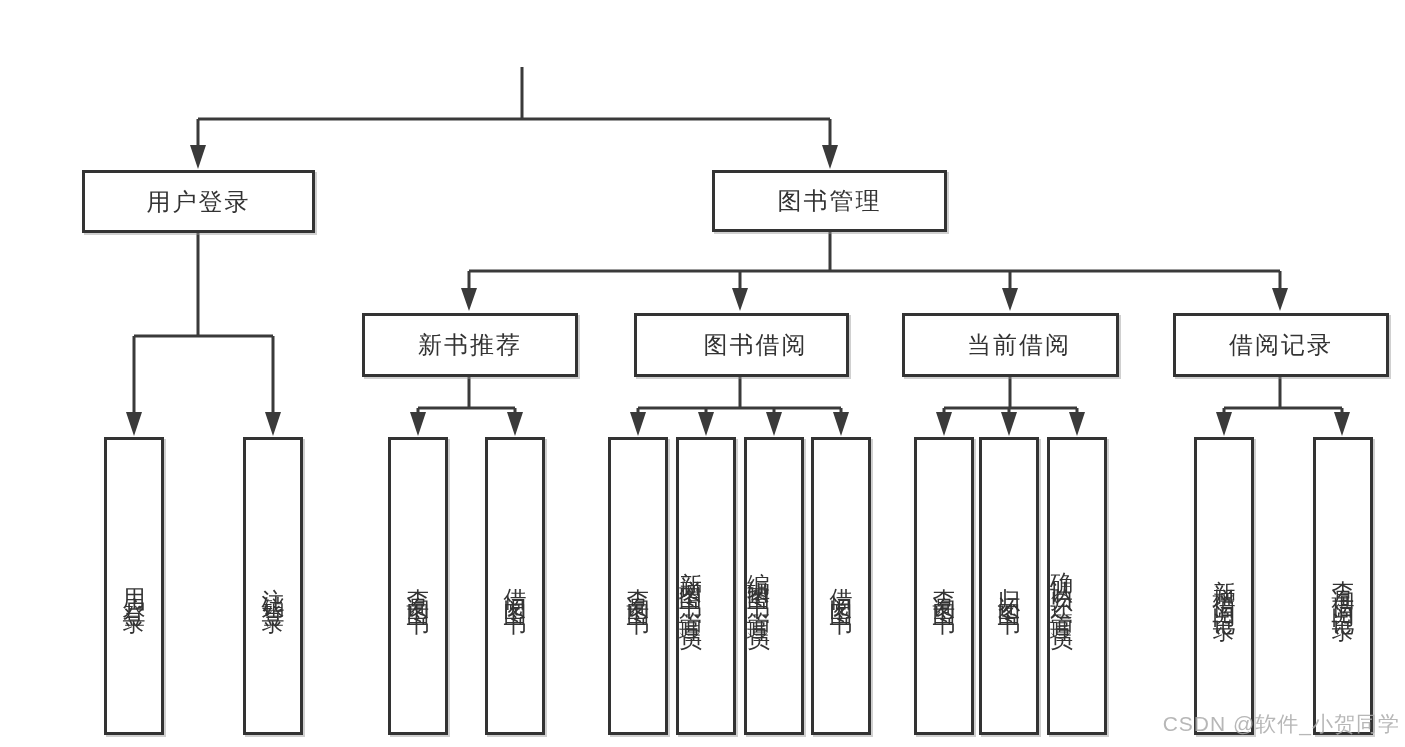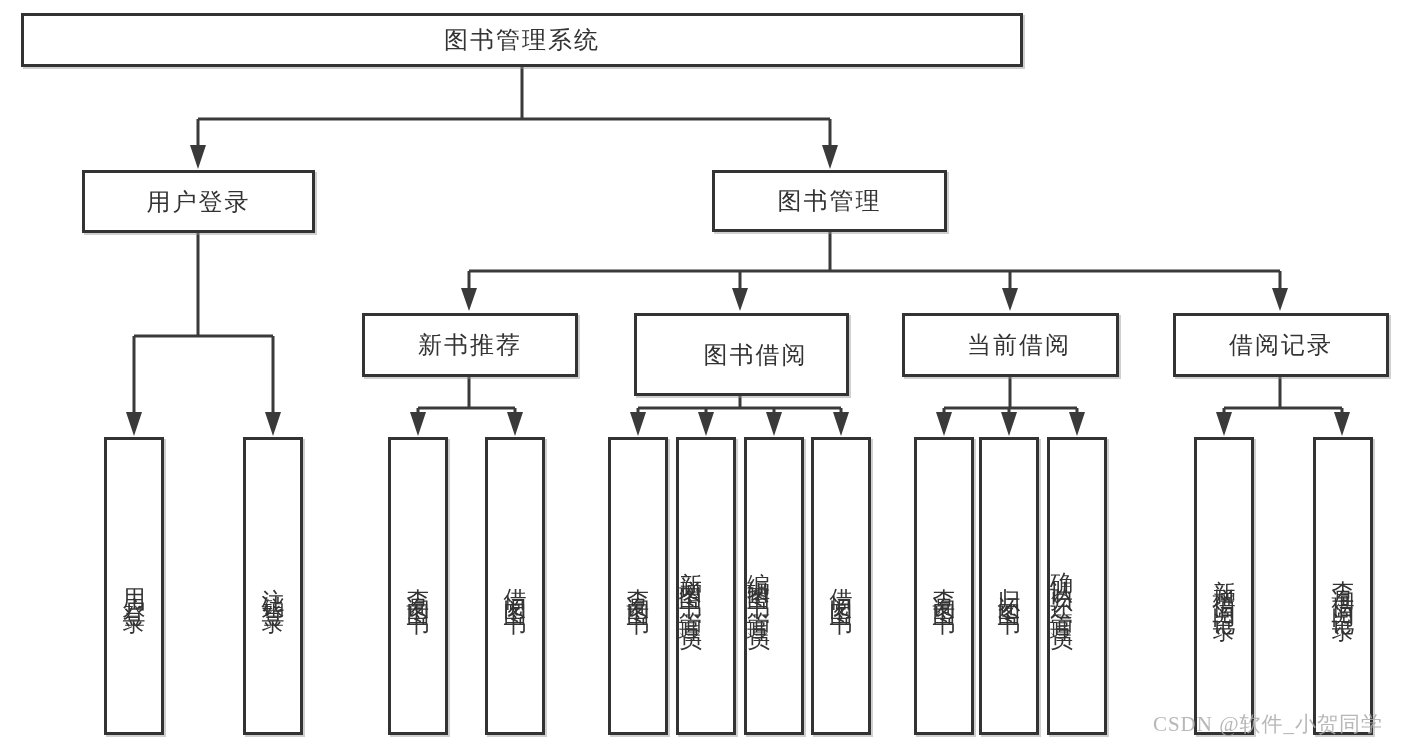--- a/index.html
+++ b/index.html
@@ -31,27 +31,26 @@
     writing-mode: vertical-lr;
     text-orientation: mixed;
     font-size: 23px;
     letter-spacing: 8px;
     line-height: 1;
   }
   .node.leaf.top { justify-content: flex-start; padding-top: 8px; }
   .watermark {
     position: absolute;
     top: 710px;
-    right: 22px;
+    right: 5px;
     font-size: 21px;
     letter-spacing: 1px;
     color: rgba(170,170,170,0.85);
     z-index: 5;
     white-space: nowrap;
-    font-family: Liberation Serif, serif;
   }
 </style>
 </head>
 <body>
 
 <div class="canvas">
 
   <svg class="wires" width="1405" height="747" viewBox="0 0 1405 747" aria-hidden="true">
 
     <path fill="none" stroke="#3a3a3a" stroke-width="3" d="
@@ -78,27 +77,26 @@
       M706 436 L698 412 L714 412 Z
       M774 436 L766 412 L782 412 Z
       M841 436 L833 412 L849 412 Z
       M944 436 L936 412 L952 412 Z
       M1009 436 L1001 412 L1017 412 Z
       M1077 436 L1069 412 L1085 412 Z
       M1224 436 L1216 412 L1232 412 Z
       M1342 436 L1334 412 L1350 412 Z"></path>
   </svg>
 
-  <div class="node h" style="left:21px; top:13px; width:1002px; height:54px;">图书管理系统</div>
 
   <div class="node h" style="left:82px; top:170px; width:233px; height:63px;">用户登录</div>
   <div class="node h" style="left:362px; top:313px; width:216px; height:64px;">新书推荐</div>
 
   <div class="node h" style="left:712px; top:170px; width:235px; height:62px;">图书管理</div>
-  <div class="node h" style="left:634px; top:313px; width:215px; height:83px;padding-left:28px;">图书借阅</div>
+  <div class="node h" style="left:634px; top:313px; width:215px; height:64px;padding-left:28px;">图书借阅</div>
   <div class="node h" style="left:902px; top:313px; width:217px; height:64px;padding-left:17px;">当前借阅</div>
   <div class="node h" style="left:1173px; top:313px; width:216px; height:64px;">借阅记录</div>
 
   <div class="node leaf" style="left:104px;">
     <span class="vtext">用户登录</span>
   </div>
   <div class="node leaf" style="left:243px;">
     <span class="vtext">注销登录</span>
   </div>
 

